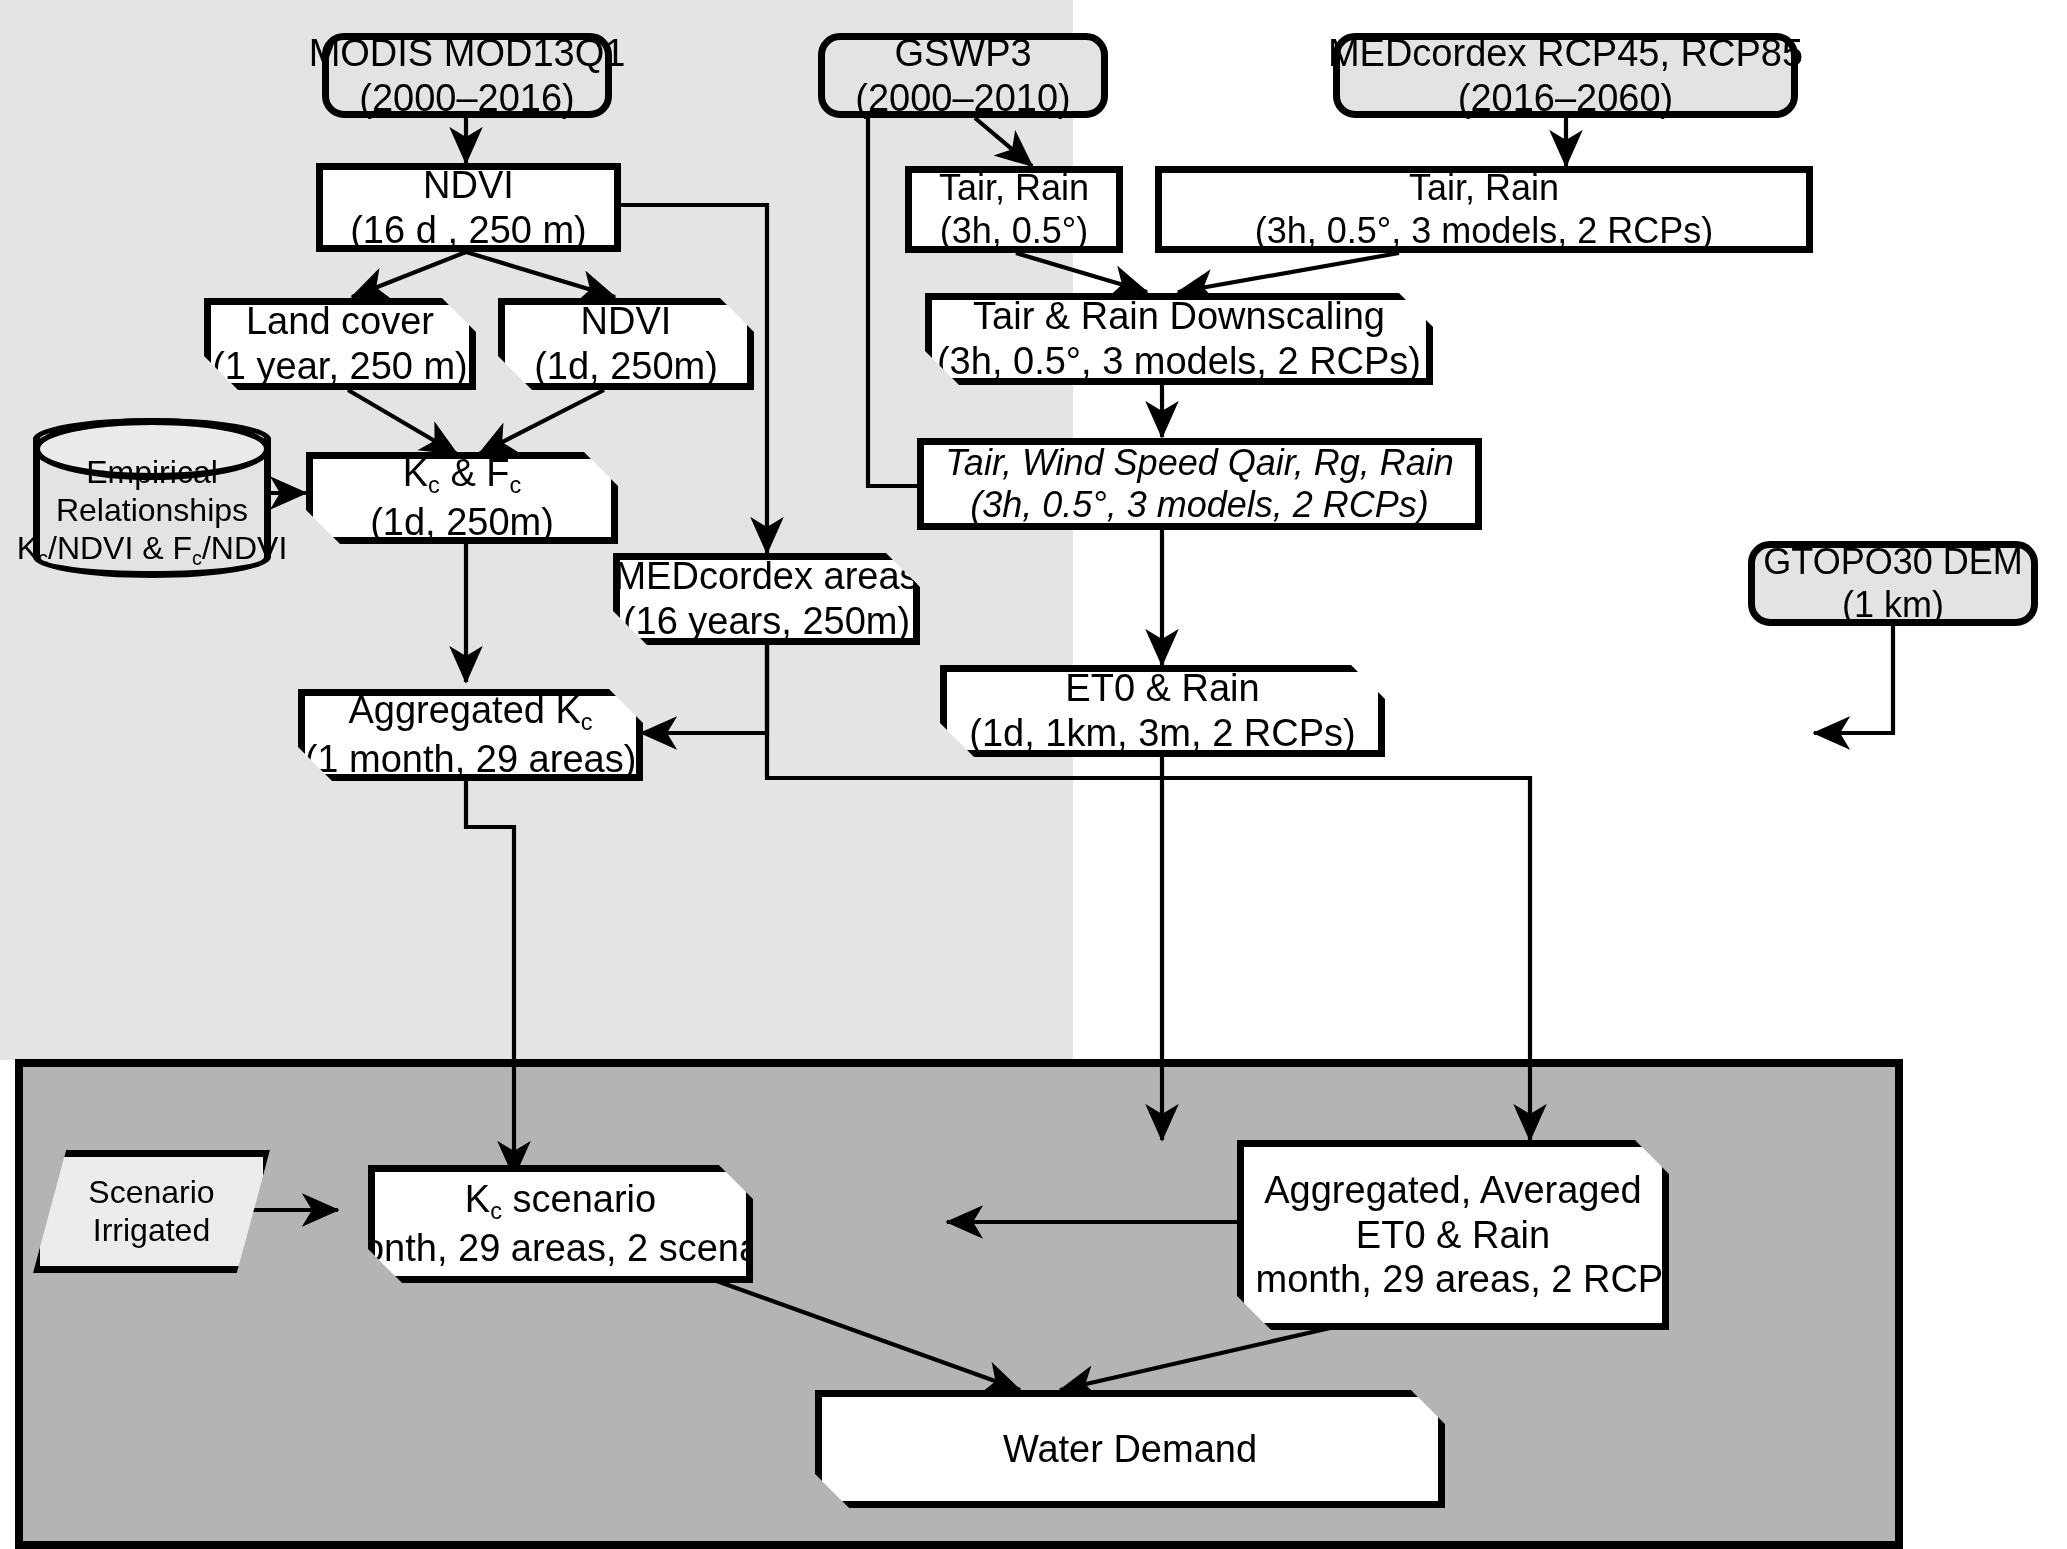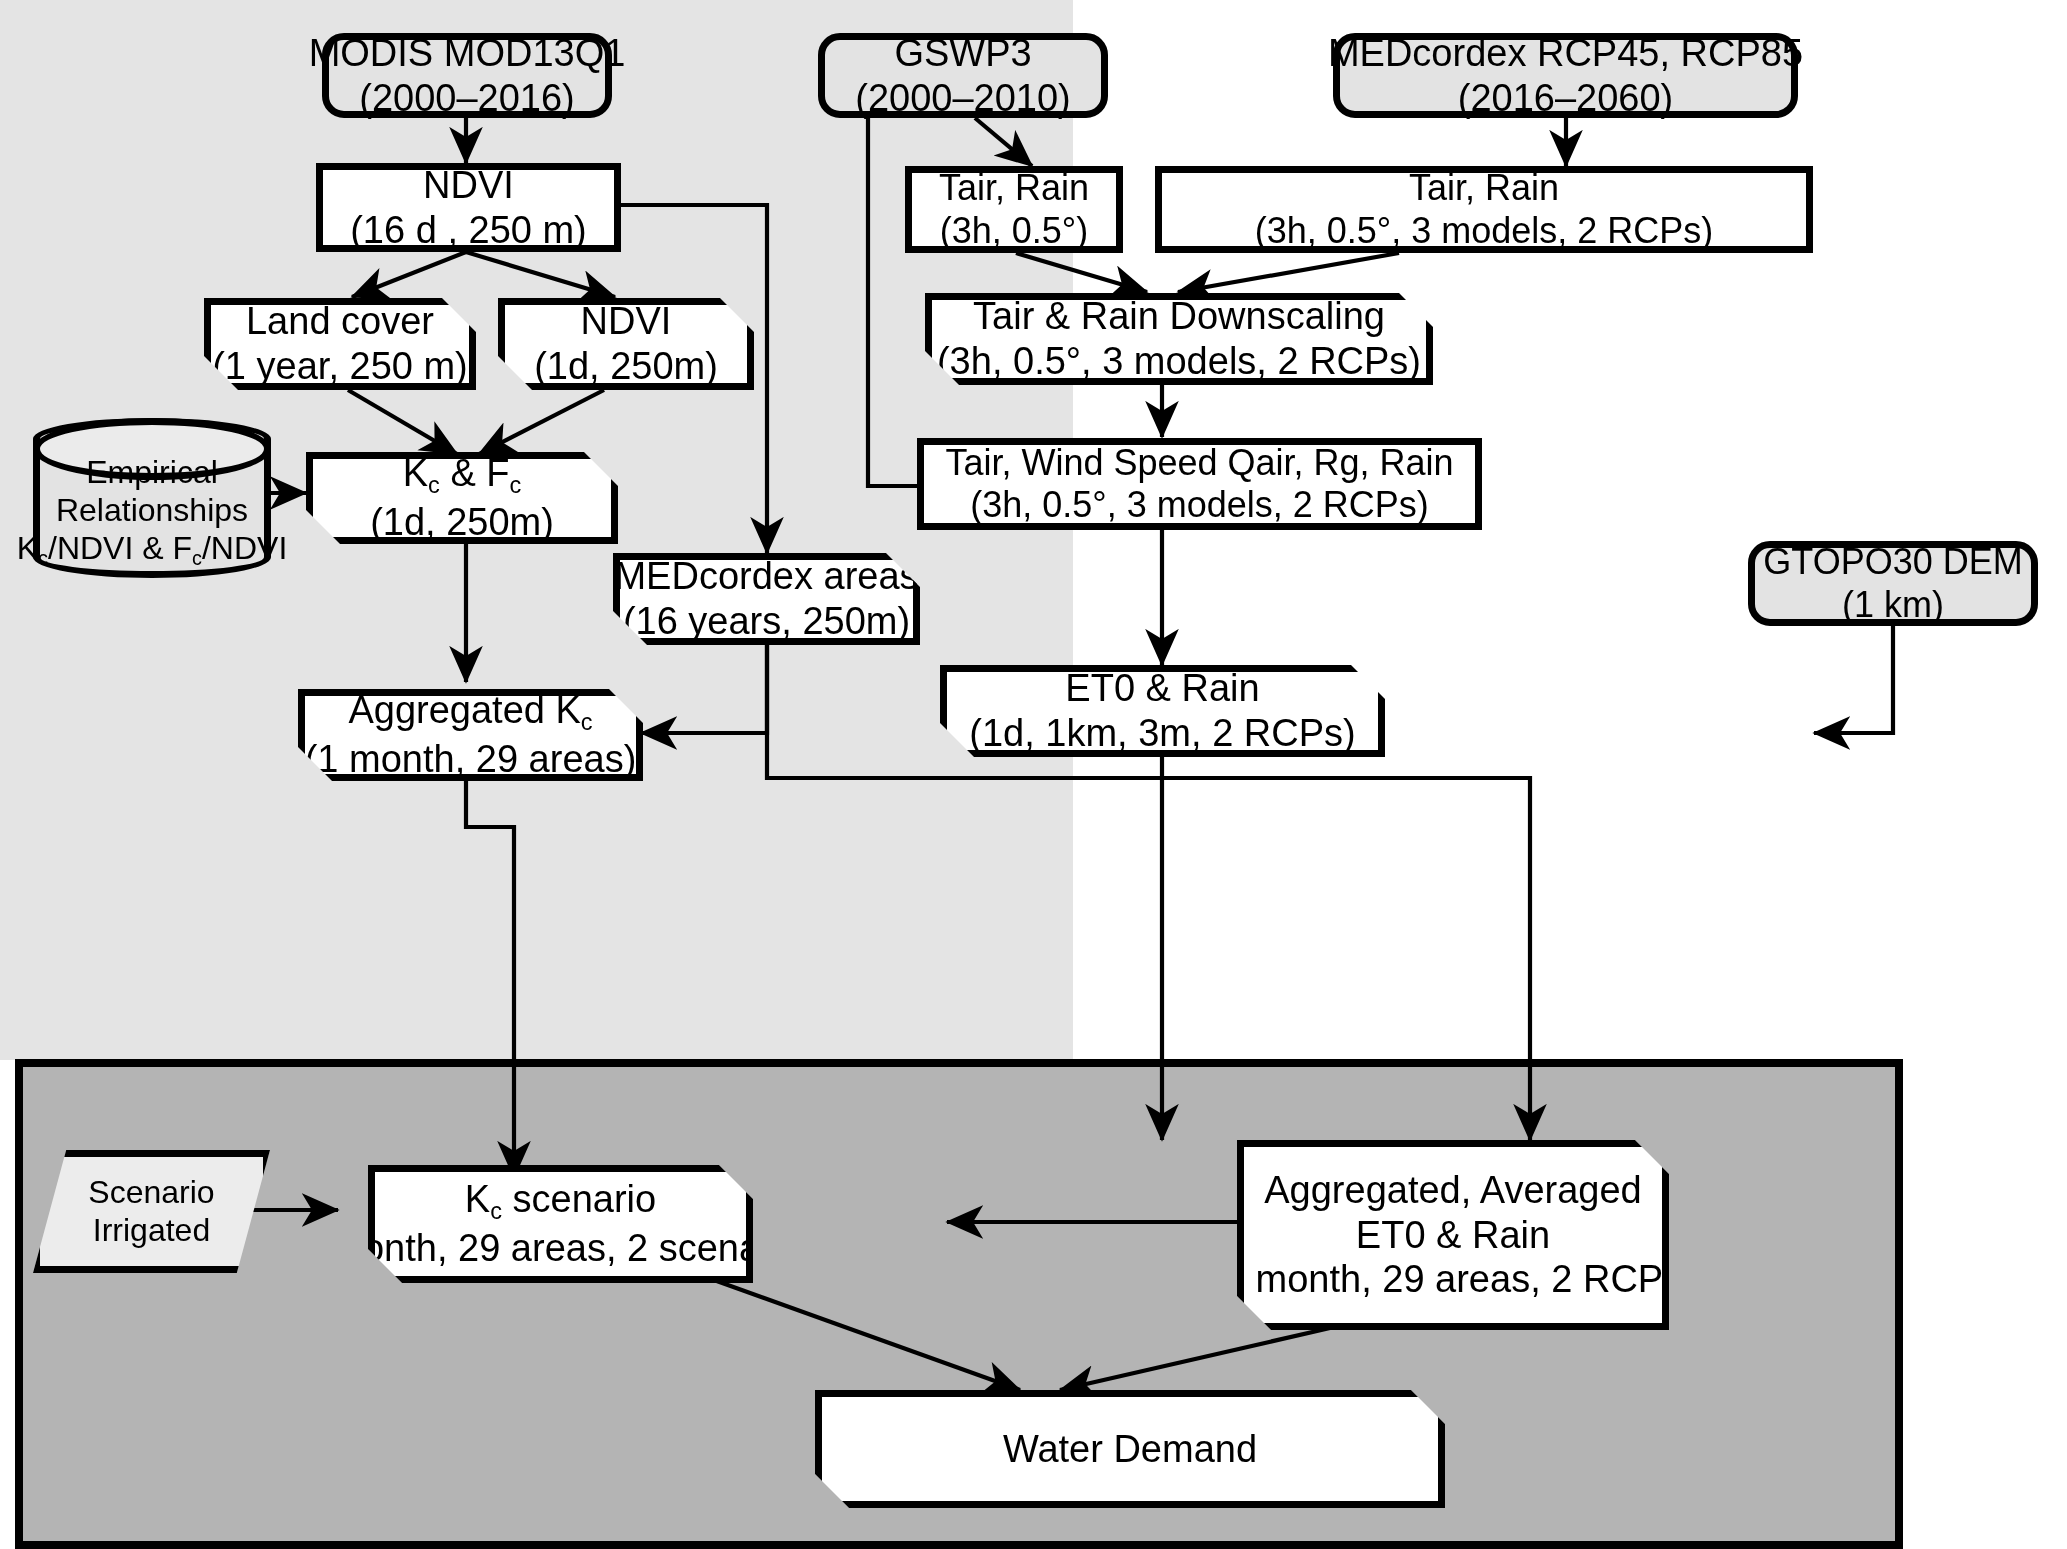--- a/index.html
+++ b/index.html
@@ -226,21 +226,21 @@
   <div class="node shape-rect fs-36" style="left:1155px; top:166px; width:658px; height:87px;">
     <span class="ln">Tair, Rain</span>
     <span class="ln">(3h, 0.5°, 3 models, 2 RCPs)</span>
   </div>
 
   <div class="node shape-notch fs-38" style="left:925px; top:293px; width:508px; height:92px;">
     <span class="ln">Tair &amp; Rain Downscaling</span>
     <span class="ln">(3h, 0.5°, 3 models, 2 RCPs)</span>
   </div>
 
-  <div class="node shape-rect fs-36" style="left:917px; top:438px; width:565px; height:92px;">
+  <div class="node shape-rect fs-36" style="left:917px; top:438px; width:565px; height:92px;font-style:italic;">
     <span class="ln">Tair, Wind Speed Qair, Rg, Rain</span>
     <span class="ln">(3h, 0.5°, 3 models, 2 RCPs)</span>
   </div>
 
   <div class="node shape-rounded fs-36" style="left:1748px; top:541px; width:290px; height:85px;">
     <span class="ln">GTOPO30 DEM</span>
     <span class="ln">(1 km)</span>
   </div>
 
   <div class="node shape-notch fs-38" style="left:940px; top:665px; width:445px; height:92px;">

